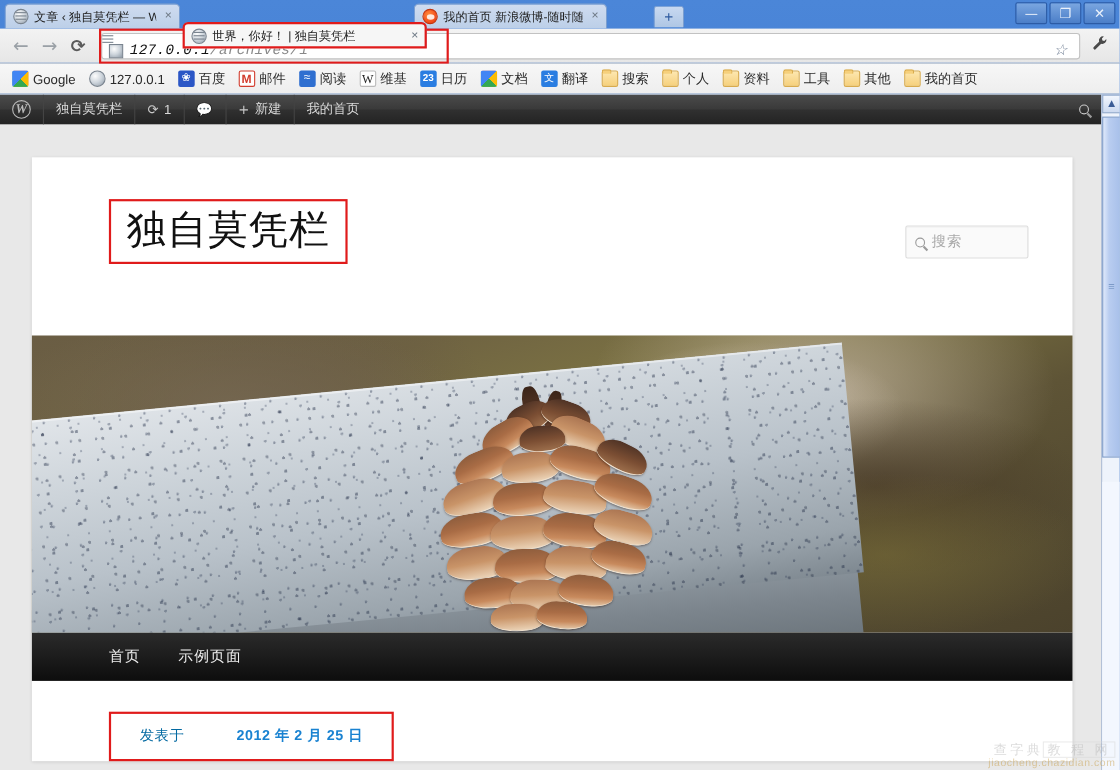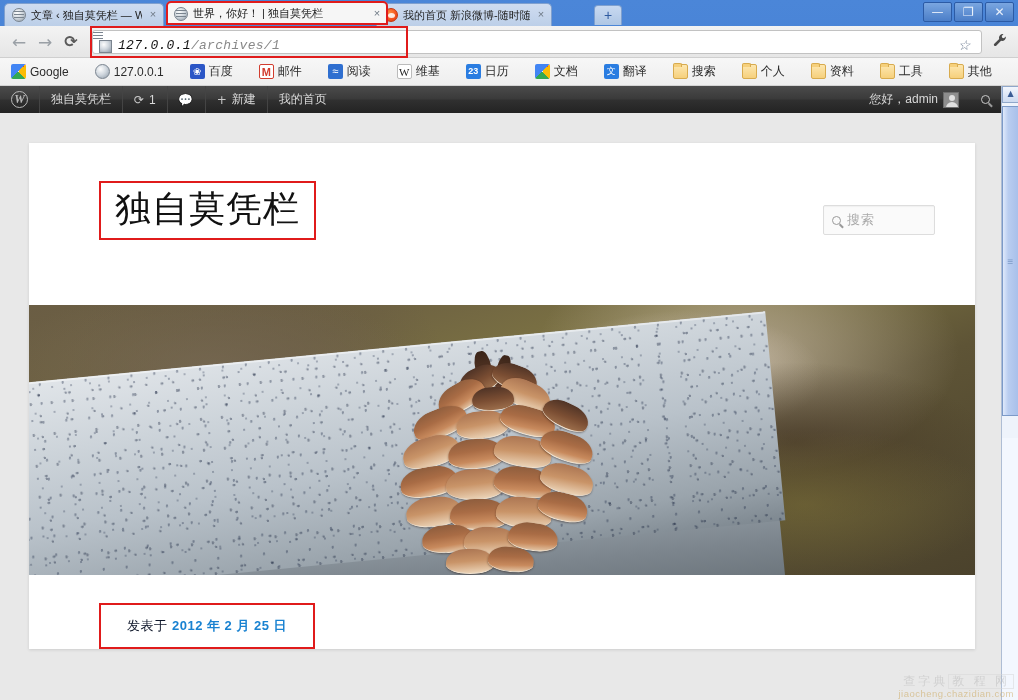--- a/index.html
+++ b/index.html
@@ -23,21 +23,21 @@
   .tab {
     position: absolute; top: 3px; height: 23px;
     background: linear-gradient(180deg,#cfdcf0 0%, #bccfe8 100%);
     border: 1px solid #7fa0cf; border-bottom: none;
     border-radius: 5px 5px 0 0;
     display: flex; align-items: center; gap: 5px;
     padding: 0 4px 0 7px; overflow: hidden;
     font-size: 11px; color: #222; white-space: nowrap;
   }
   .tab.active {
-    background: #f6f6f6; top: 1px; height: 24px;
+    background: #f6f6f6; top: 20px; height: 24px;
     border: 1px solid #7fa0cf; border-bottom: none; z-index: 5;
   }
   .tab.hl { outline: 2px solid #e01b1b; outline-offset: -2px; }
   .tab-favicon {
     width: 14px; height: 14px; flex: 0 0 14px;
     border-radius: 50%; position: relative;
   }
   .fav-globe {
     background: radial-gradient(circle at 35% 32%, #fdfdfd 0%, #cfd6dd 48%, #8d99a6 100%);
     border: 1px solid #7a848f;
@@ -108,21 +108,21 @@
     border: 2px solid #e01b1b; pointer-events: none;
   }
   #star { width: 22px; margin-left: auto; color: #6b7a90; font-size: 14px; text-align:center; }
   #wrench { width: 24px; text-align: center; color: #4a4a4a; font-size: 15px; }
 
   
   #bookmarks {
     position: absolute; left: 0; top: 58px; width: 1018px; height: 28px;
     background: linear-gradient(180deg,#f7f7f7 0%, #eeeeee 100%);
     border-bottom: 1px solid #d3d3d3;
-    display: flex; align-items: center; padding: 0 6px; gap: 16px;
+    display: flex; align-items: center; padding: 0 6px; gap: 2px;
     font-size: 12px; color: #2b2b2b;
   }
   .bm { display: flex; align-items: center; gap: 4px; padding: 2px 5px; white-space: nowrap; }
   .bmicon { width: 15px; height: 15px; flex: 0 0 15px; position: relative; }
   .ic-google {
     background:
       linear-gradient(135deg,#4285f4 0 50%, transparent 50%),
       linear-gradient(45deg,#34a853 0 50%, transparent 50%),
       linear-gradient(315deg,#fbbc05 0 50%, transparent 50%),
       linear-gradient(225deg,#ea4335 0 50%, transparent 50%);
@@ -291,22 +291,22 @@
     background: linear-gradient(180deg,#2b2b2b 0%, #1c1c1c 50%, #0d0d0d 100%);
     display: flex; align-items: center; padding-left: 70px; gap: 34px;
   }
   .navitem { color: #eee; font-size: 13.5px; letter-spacing: 1px; }
 
   
   #content { padding: 28px 70px 0 70px; }
   #post-date-box {
     display: inline-block; border: 2px solid #e01b1b; padding: 11px 26px 12px 26px;
   }
-  .meta-prefix { color: #0f172a; font-size: 13px; letter-spacing: .5px; }
-  .meta-date { color: #1982d1; font-size: 13px; font-weight: bold; letter-spacing: .5px; }
+  .meta-prefix { color: #0369a1; font-size: 13px; letter-spacing: .5px; }
+  .meta-date { color: #1982d1; font-size: 13px; font-weight: bold; letter-spacing: .5px; margin-left: 43px; }
 
   
   #vscroll {
     position: absolute; right: 0; top: 86px; width: 17px; height: 614px;
     background: #eef3fb; border-left: 1px solid #aebdd4;
   }
   .sb-btn {
     width: 17px; height: 17px; background: linear-gradient(180deg,#f2f6fd,#cddaf0);
     border: 1px solid #8fa7ca; color: #3c5d96; font-size: 8px;
     text-align: center; line-height: 14px; font-family:"DejaVu Sans",sans-serif;
@@ -476,24 +476,20 @@
       <div class="ab-item">
         <span class="icon-plus">+</span>
         <span>新建</span>
       </div>
       <div class="ab-item noborder">
         <span>我的首页</span>
       </div>
 
       <div id="ab-right">
         <div class="ab-item noborder">
-          <span>您好，admin</span>
-          <span class="avatar"></span>
-        </div>
-        <div class="ab-item noborder">
           <span class="mag" style="border-color:#c9c9c9;"></span>
         </div>
       </div>
     </div>
 
     <div id="page">
 
       <div id="branding">
         <div>
           <div id="title-box">
@@ -548,20 +544,24 @@
 
           <div class="scale" style="left:38px;  top:168px; width:52px; height:28px; transform:rotate(-4deg);"></div>
           <div class="scale light" style="left:80px;  top:170px; width:54px; height:29px; transform:rotate(2deg);"></div>
           <div class="scale" style="left:124px; top:166px; width:50px; height:28px; transform:rotate(8deg);"></div>
 
           <div class="scale light" style="left:62px;  top:192px; width:48px; height:25px; transform:rotate(0deg);"></div>
           <div class="scale" style="left:104px; top:190px; width:46px; height:25px; transform:rotate(6deg);"></div>
         </div>
       </div>
 
+      <div id="nav">
+        <span class="navitem">首页</span>
+        <span class="navitem">示例页面</span>
+      </div>
 
       <div id="content">
         <div id="post-date-box">
           <span class="meta-prefix">发表于</span>
           <span class="meta-date">2012 年 2 月 25 日</span>
         </div>
       </div>
 
     </div>
   </div>

